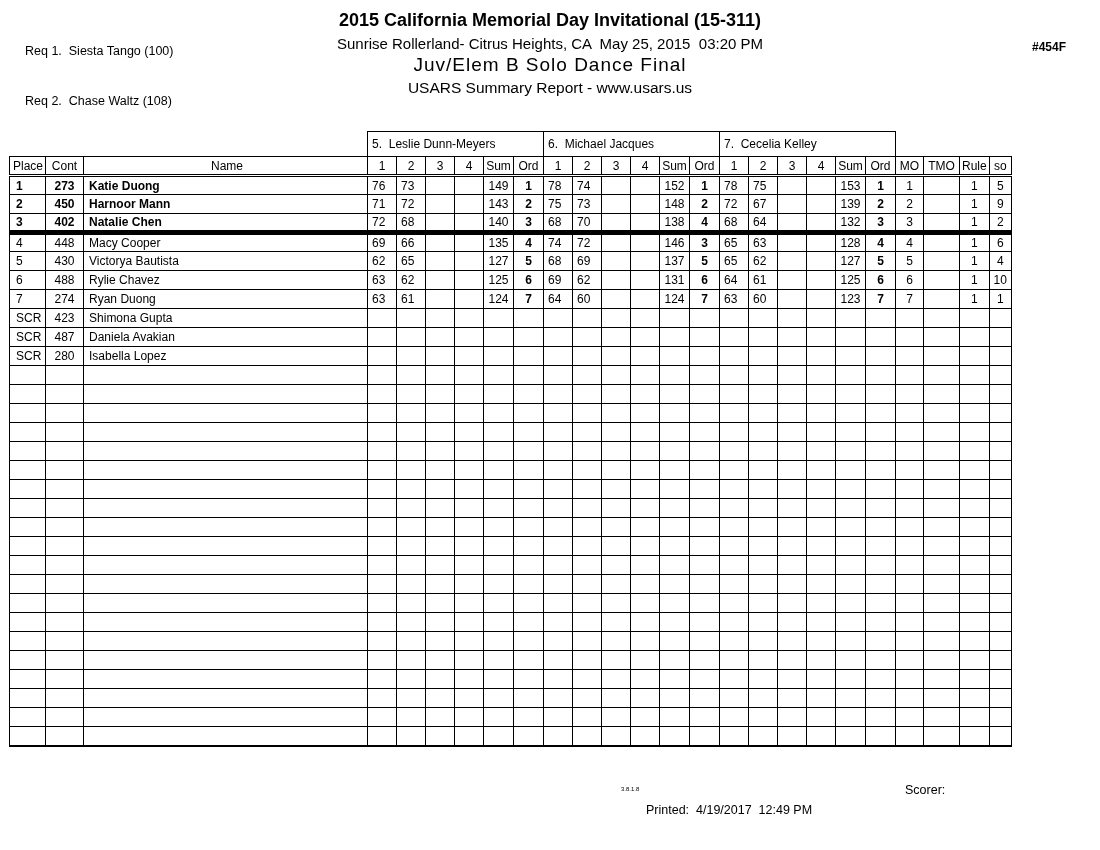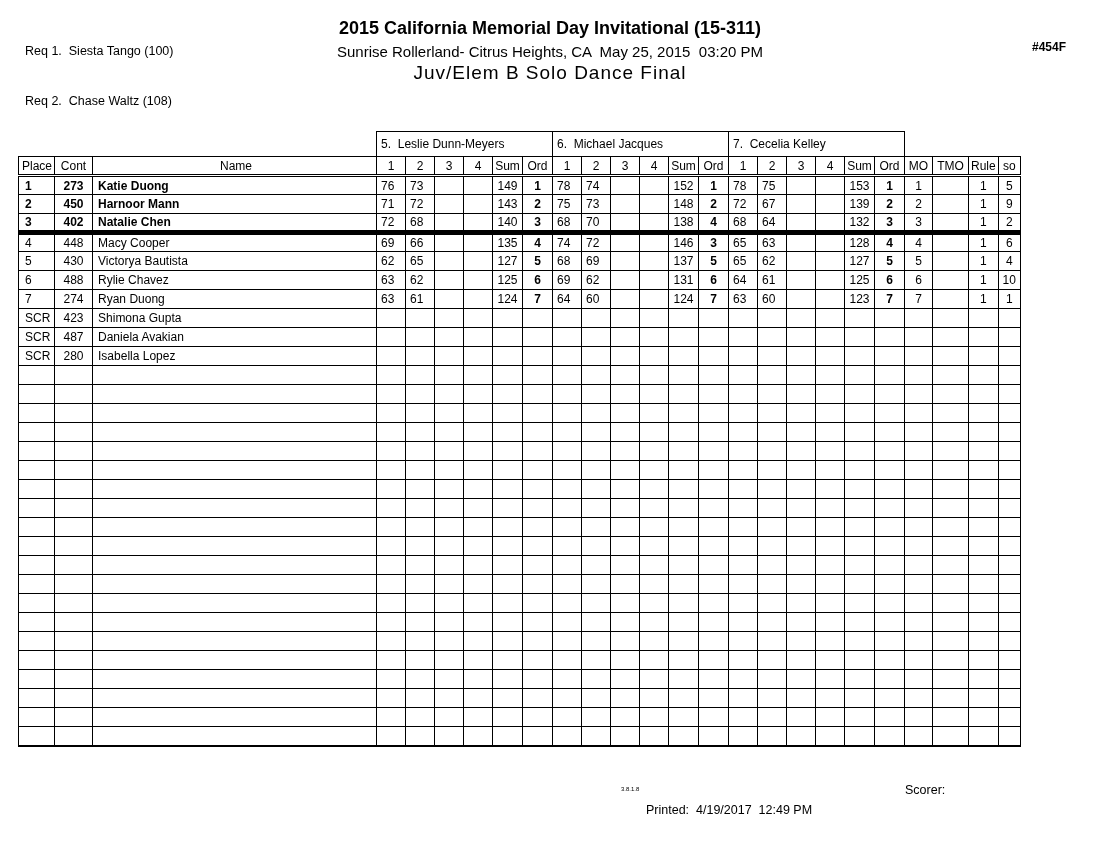--- a/index.html
+++ b/index.html
@@ -1,29 +1,29 @@
 <!DOCTYPE html>
 <html><head>
 <meta charset="utf-8">
 <style>
   html,body { margin:0; padding:0; }
   body {
     width:1100px; height:850px; background:#ffffff; color:#000;
     font-family:"Liberation Sans", sans-serif; position:relative; overflow:hidden;
   }
   .req-block { position:absolute; left:25px; top:10px; font-size:12.5px; line-height:16.5px; white-space:pre; }
-  .center-head { position:absolute; left:0; top:18px; width:1100px; text-align:center; }
+  .center-head { position:absolute; left:0; top:10px; width:1100px; text-align:center; }
   .title  { font-size:18px; font-weight:bold; }
   .venue  { font-size:15px; margin-top:4px; white-space:pre; }
   .event  { font-size:19px; font-weight:normal; margin-top:2px; letter-spacing:1px; }
   .report { font-size:15.5px; margin-top:3px; }
   .doc-code { position:absolute; left:1032px; top:16px; font-size:12px; font-weight:bold;margin-top:24px; }
 
   table.results {
-    position:absolute; left:18px; top:131px;
+    position:absolute; left:9px; top:131px;
     border-collapse:collapse; table-layout:fixed; font-size:12px;
   }
   .results td, .results th {
     border:1px solid #000; padding:0 2px; height:19px; box-sizing:border-box;
     overflow:hidden; white-space:nowrap; font-weight:normal; text-align:center;
   }
   .judge-row td.spacer { border:none; }
   .judge-row td.judge-name { text-align:left; padding-left:4px; height:25px; white-space:pre; }
   .head-row th { border-bottom:3px double #000; }
   .head-row th.h-place { text-align:left; padding-left:3px; }
@@ -48,20 +48,21 @@
 
 <div class="req-block">
   <div>Req 1.  Siesta Tango (100)</div>
   <div>Req 2.  Chase Waltz (108)</div>
 </div>
 
 <div class="center-head">
   <div class="title">2015 California Memorial Day Invitational (15-311)</div>
   <div class="venue">Sunrise Rollerland- Citrus Heights, CA  May 25, 2015  03:20 PM</div>
   <div class="event">Juv/Elem B Solo Dance Final</div>
+  <div class="report">USARS Summary Report - www.usars.us</div>
 </div>
 
 <div class="doc-code">#454F</div>
 
 <table class="results">
     <colgroup>
       <col style="width: 34px;">
       <col style="width: 38px;">
       <col style="width: 284px;">
       <col style="width: 29px;">

